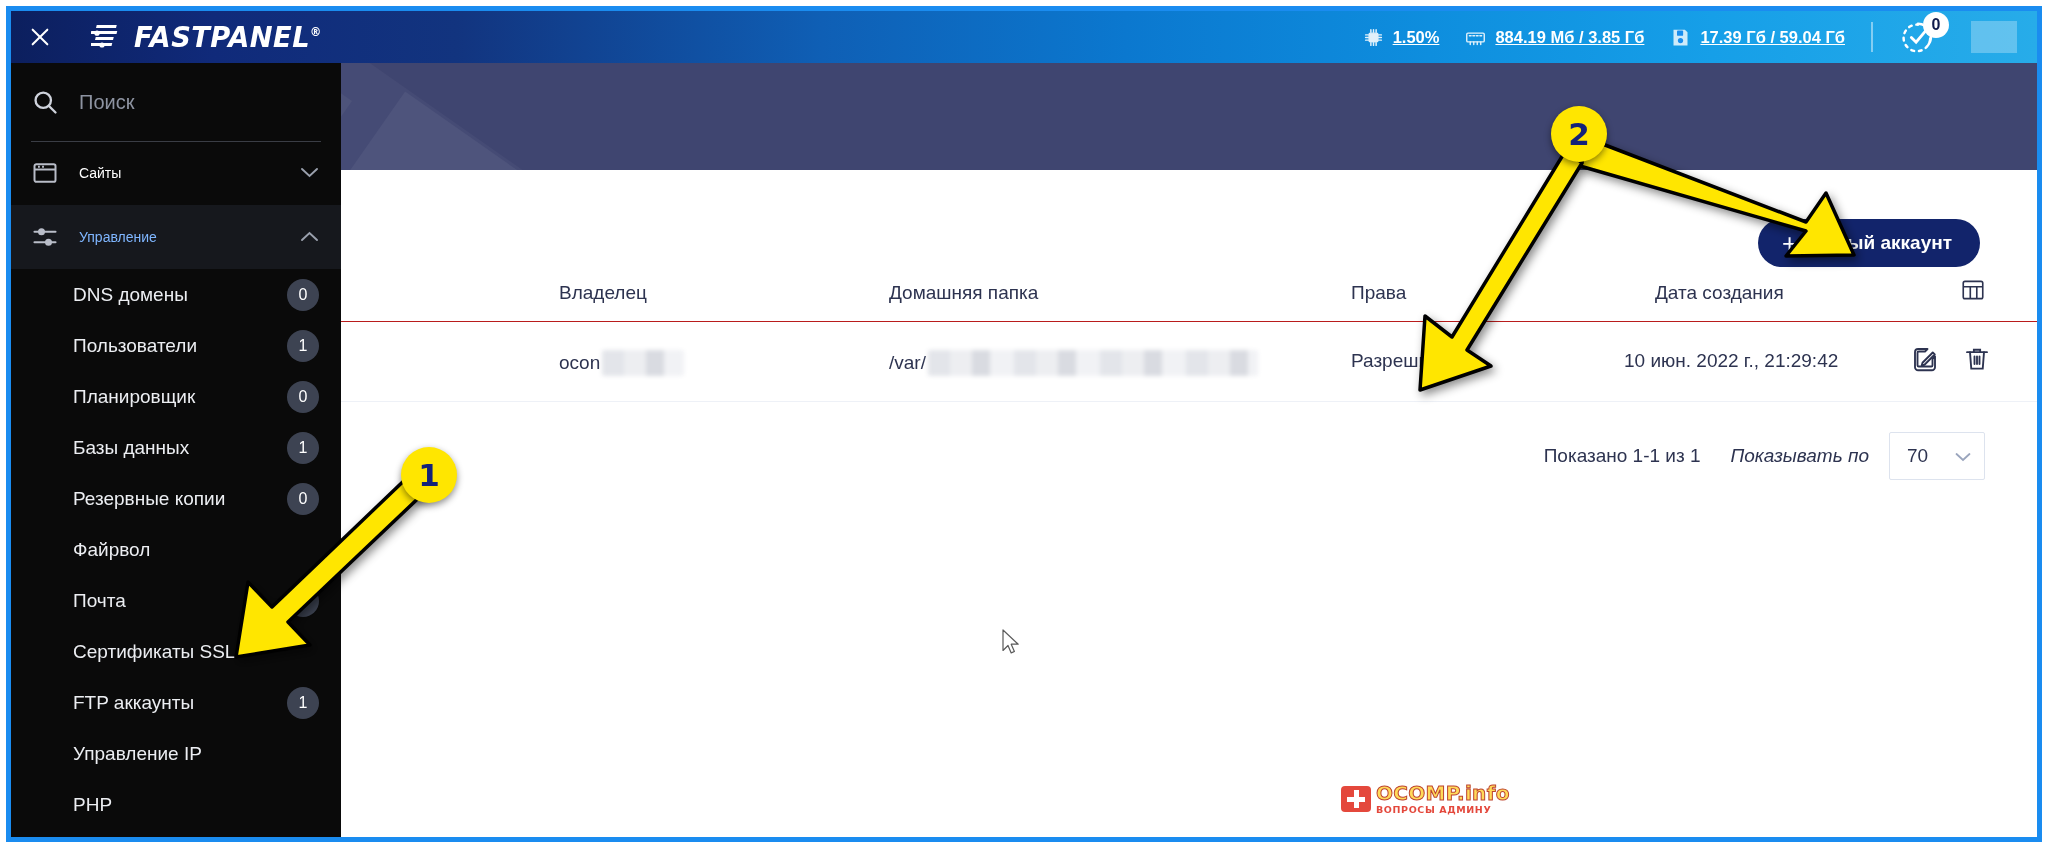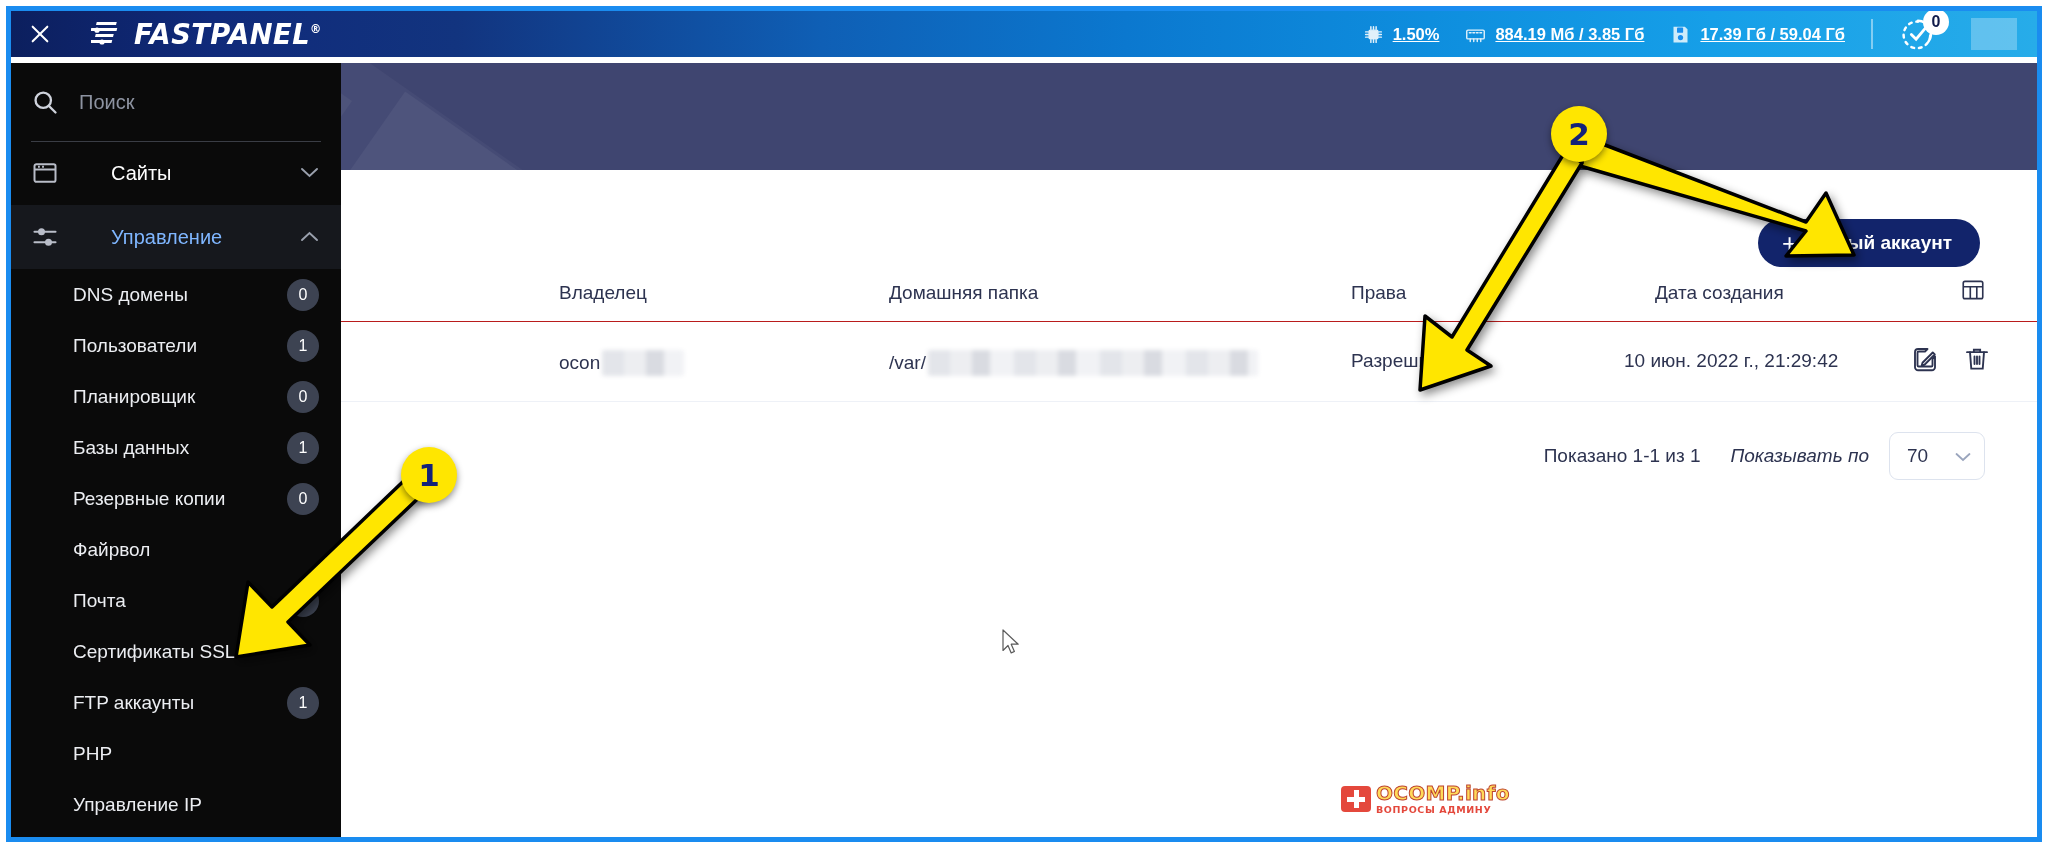--- a/index.html
+++ b/index.html
@@ -21,21 +21,21 @@
     left: 6px; top: 6px;
     width: 2036px; height: 836px;
     border: 5px solid #1a8cf0;
     background: #ffffff;
   }
 
   
   #topbar {
     position: absolute;
     left: 11px; top: 11px;
-    width: 2026px; height: 46px;
+    width: 2026px; height: 52px;
     background: linear-gradient(90deg,
         #0c1f5e 0%, #102a7a 10%, #12347f 22%,
         #0f5fb5 40%, #0b78cf 55%, #0e8ede 70%,
         #169fe8 84%, #27ace9 100%);
     display: flex; align-items: center;
     overflow: hidden;
   }
   #close-x {
     width: 58px; height: 52px;
     display: flex; align-items: center; justify-content: center;
@@ -204,21 +204,21 @@
   #pager {
     position: absolute; right: 52px; top: 262px;
     display: flex; align-items: center;
     color: #2d3350; font-size: 19px;
     white-space: nowrap;
   }
   #shown { margin-right: 30px; }
   #perpage-label { margin-right: 20px; font-style: italic; }
   #perpage-select {
     width: 96px; height: 48px;
-    border: 1px solid #dde3ee; border-radius: 9px;
+    border: 1px solid #dde3ee; border-radius: 2px;
     display: flex; align-items: center; justify-content: space-between;
     padding: 0 13px 0 17px;
     font-size: 19px; color: #2d3350;
     cursor: pointer; background: #fff;
   }
   #perpage-select .chev { color: #9aa5bd; font-size: 15px; }
 
   
   #watermark {
     position: absolute; left: 1341px; top: 778px;
@@ -278,22 +278,21 @@
   #search-underline {
     position: absolute; left: 20px; top: 78px;
     width: 290px; height: 1px; background: #3a3d45;
   }
 
   .nav-group {
     height: 64px;
     display: flex; align-items: center;
     padding: 0 22px 0 20px;
     cursor: pointer;
-    font-size: 20px;
-    gap: 32px;
+    font-size: 14px;
   }
   .nav-group.active { background: #16181d; }
   .nav-group .gicon { width: 28px; height: 28px; margin-right: 20px; color: #b9bdc8; flex: none; }
   .nav-group .gicon svg { width: 28px; height: 28px; }
   .nav-group .glabel { flex: 1; color: #ffffff; }
   .nav-group.active .glabel { color: #7fb6ff; }
   .nav-group .chev { color: #9aa0ad; font-size: 16px; line-height: 1; }
 
   .nav-item {
     height: 51px;
@@ -567,24 +566,24 @@
       <span class="badge">0</span>
     </div>
     <div class="nav-item">
       <span class="ilabel">Сертификаты SSL</span>
     </div>
     <div class="nav-item">
       <span class="ilabel">FTP аккаунты</span>
       <span class="badge">1</span>
     </div>
     <div class="nav-item">
+      <span class="ilabel">Управление IP</span>
+    </div>
+    <div class="nav-item">
       <span class="ilabel">PHP</span>
-    </div>
-    <div class="nav-item">
-      <span class="ilabel">Управление IP</span>
     </div>
 
     <div class="nav-group" style="margin-top:6px;">
       
       
       
     </div>
   </div>
 
   <svg id="annos" viewBox="0 0 2048 848">

